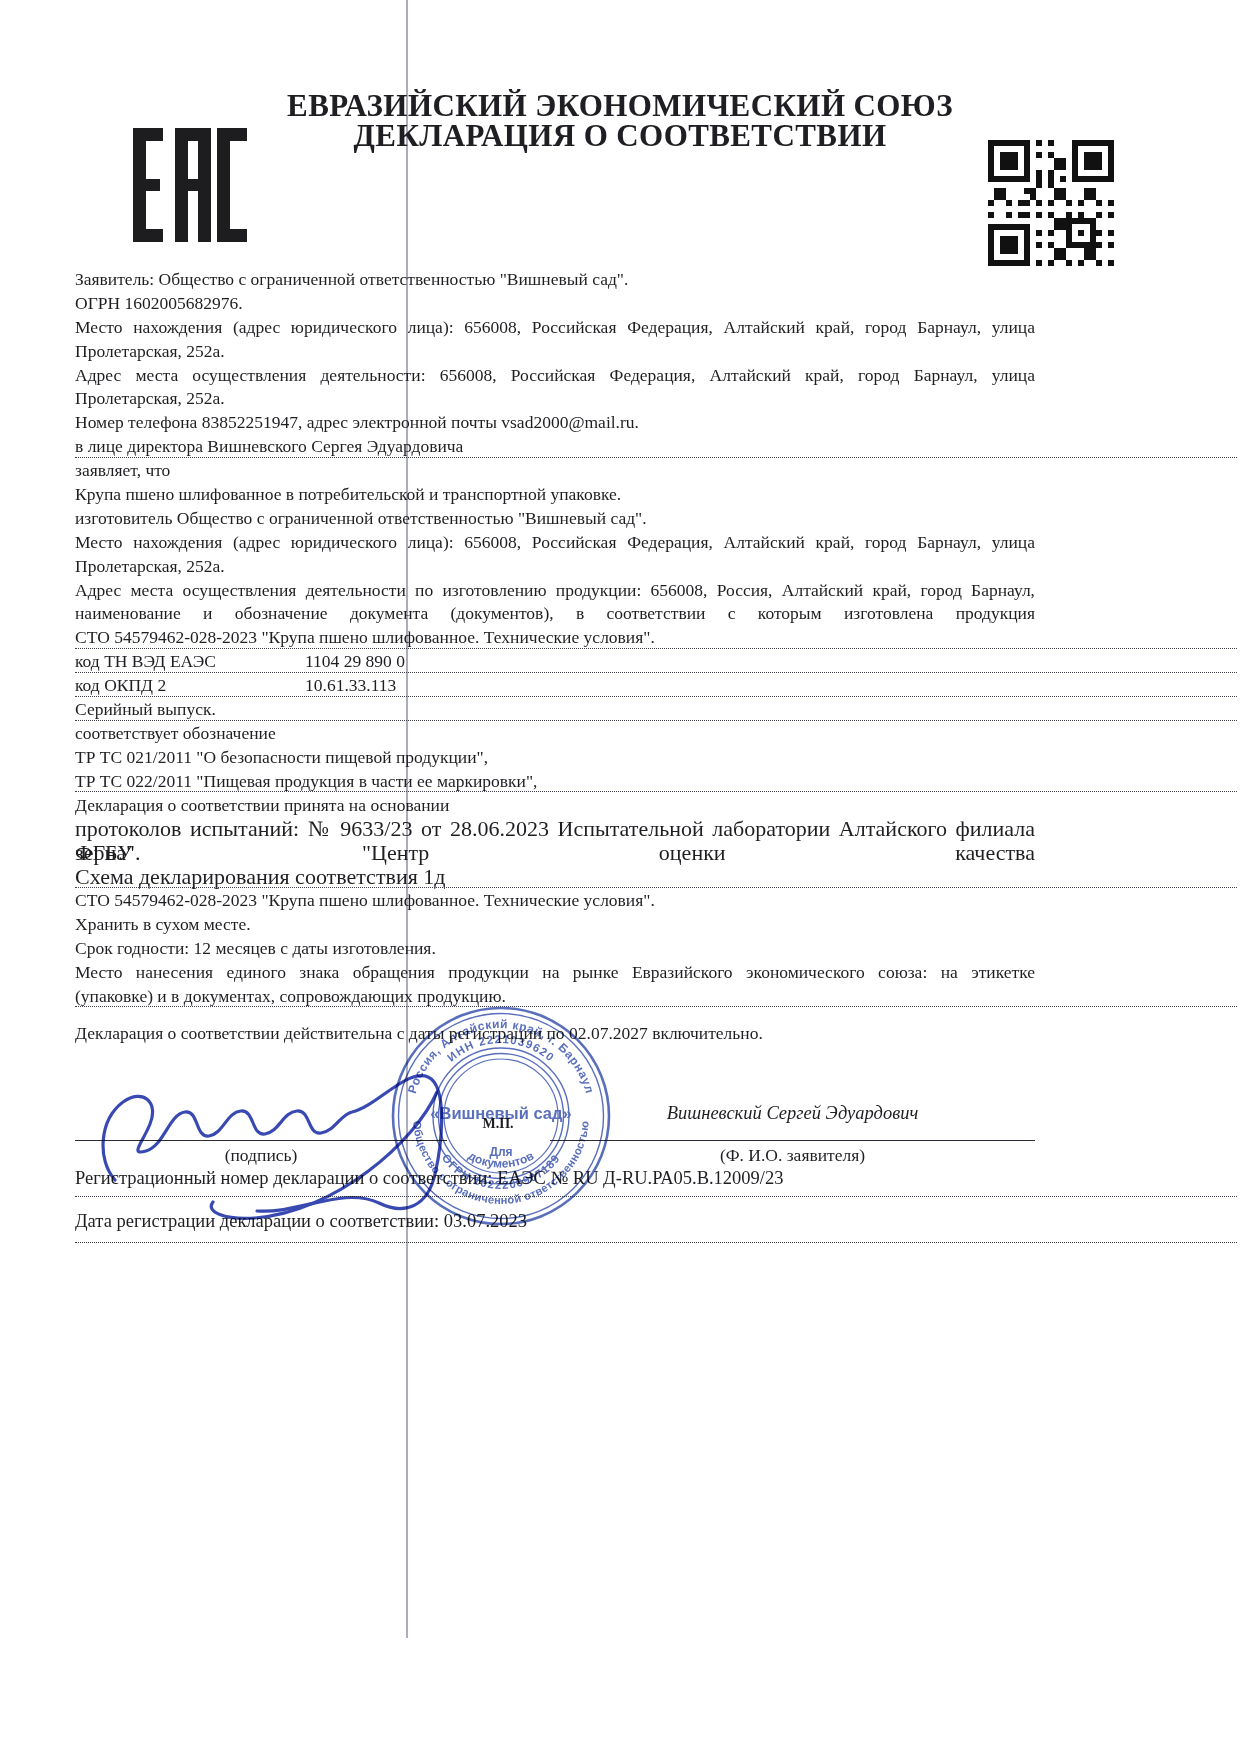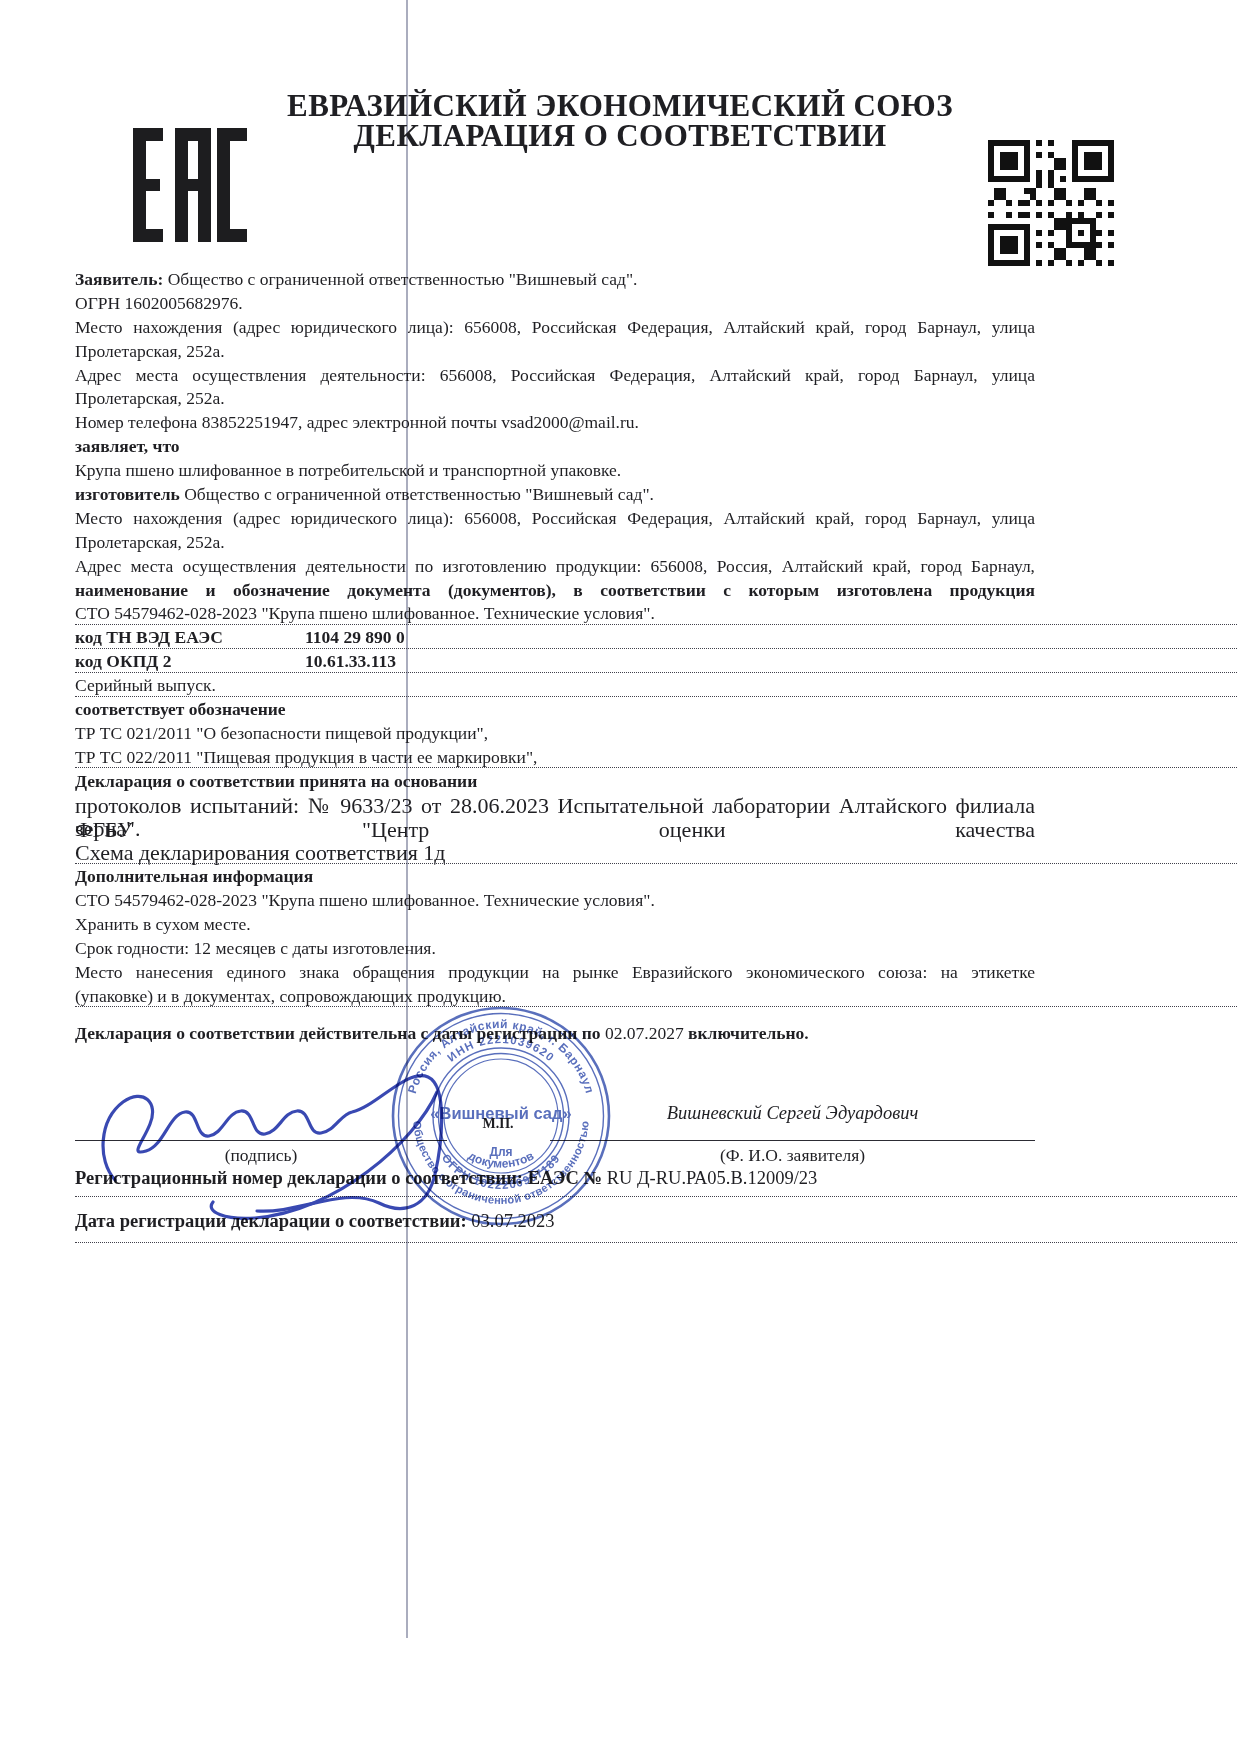--- a/index.html
+++ b/index.html
@@ -11,21 +11,21 @@
   
   .title{position:absolute;top:91px;left:0;width:1240px;text-align:center;
          font-weight:bold;font-size:31px;line-height:30px;letter-spacing:.4px;}
   .eac{position:absolute;left:133px;top:128px;}
   .qr{position:absolute;left:988px;top:140px;}
   
   .doc{position:absolute;left:75px;top:268px;width:960px;font-size:17.5px;}
   .line{position:relative;height:23.9px;line-height:23.9px;white-space:normal;}
   .line.justify{text-align:justify;text-align-last:justify;}
   .line.small{font-size:22px;}
-  .b{font-weight:bold;}
+  .b{font-weight:normal;}
   .kv-label{display:inline-block;width:230px;}
   .rule{position:absolute;left:0;top:21.5px;width:1162px;height:0;
         border-top:1.8px dotted #41414b;}
   .hr-dotted{position:absolute;left:75px;width:1162px;height:0;border-top:1.8px dotted #41414b;}
   
   .sigline{position:absolute;top:1140px;height:0;border-top:1.7px solid #2c2c34;}
   .cap{position:absolute;font-size:17.5px;text-align:center;}
   .mp{position:absolute;left:448px;top:1116px;width:100px;text-align:center;
       font-weight:bold;font-size:14px;}
   .fio{position:absolute;left:550px;top:1103px;width:485px;text-align:center;font-size:18.5px;font-style:italic;}
@@ -171,39 +171,39 @@
   </div>
 
   <div class="doc">
       <div class="line"><span class="b">Заявитель:</span><span> Общество с ограниченной ответственностью "Вишневый сад".</span></div>
       <div class="line"><span>ОГРН 1602005682976.</span></div>
       <div class="line justify"><span>Место нахождения (адрес юридического лица): 656008, Российская Федерация, Алтайский край, город Барнаул, улица</span></div>
       <div class="line"><span>Пролетарская, 252а.</span></div>
       <div class="line justify"><span>Адрес места осуществления деятельности: 656008, Российская Федерация, Алтайский край, город Барнаул, улица</span></div>
       <div class="line"><span>Пролетарская, 252а.</span></div>
       <div class="line"><span>Номер телефона 83852251947, адрес электронной почты vsad2000@mail.ru.</span></div>
+      <div class="line"><span class="b">в лице</span><span> директора Вишневского Сергея Эдуардовича</span><div class="rule"></div></div>
       <div class="line"><span class="b">заявляет, что</span></div>
       <div class="line"><span>Крупа пшено шлифованное в потребительской и транспортной упаковке.</span></div>
       <div class="line"><span class="b">изготовитель</span><span> Общество с ограниченной ответственностью "Вишневый сад".</span></div>
       <div class="line justify"><span>Место нахождения (адрес юридического лица): 656008, Российская Федерация, Алтайский край, город Барнаул, улица</span></div>
       <div class="line"><span>Пролетарская, 252а.</span></div>
       <div class="line justify"><span>Адрес места осуществления деятельности по изготовлению продукции: 656008, Россия, Алтайский край, город Барнаул,</span></div>
       <div class="line justify"><span class="b">наименование и обозначение документа (документов), в соответствии с которым изготовлена продукция</span></div>
       <div class="line"><span>СТО 54579462-028-2023 "Крупа пшено шлифованное. Технические условия".</span><div class="rule"></div></div>
       <div class="line"><span class="kv-label b">код ТН ВЭД ЕАЭС</span><span class="b">1104 29 890 0</span><div class="rule"></div></div>
       <div class="line"><span class="kv-label b">код ОКПД 2</span><span class="b">10.61.33.113</span><div class="rule"></div></div>
       <div class="line"><span>Серийный выпуск.</span><div class="rule"></div></div>
       <div class="line"><span class="b">соответствует обозначение</span></div>
       <div class="line"><span>ТР ТС 021/2011 "О безопасности пищевой продукции",</span></div>
       <div class="line"><span>ТР ТС 022/2011 "Пищевая продукция в части ее маркировки",</span><div class="rule"></div></div>
       <div class="line"><span class="b">Декларация о соответствии принята на основании</span></div>
       <div class="line justify small"><span>протоколов испытаний: № 9633/23 от 28.06.2023 Испытательной лаборатории Алтайского филиала ФГБУ "Центр оценки качества</span></div>
       <div class="line small"><span>зерна".</span></div>
       <div class="line small"><span>Схема декларирования соответствия 1д</span><div class="rule"></div></div>
-      <div class="line"><span class="b">Дополнительная информация</span></div>
       <div class="line"><span>СТО 54579462-028-2023 "Крупа пшено шлифованное. Технические условия".</span></div>
       <div class="line"><span>Хранить в сухом месте.</span></div>
       <div class="line"><span>Срок годности: 12 месяцев с даты изготовления.</span></div>
       <div class="line justify"><span>Место нанесения единого знака обращения продукции на рынке Евразийского экономического союза: на этикетке</span></div>
       <div class="line"><span>(упаковке) и в документах, сопровождающих продукцию.</span><div class="rule"></div></div>
       <div class="line" style="margin-top: 13px;"><span class="b">Декларация о соответствии действительна с даты регистрации по </span><span>02.07.2027</span><span class="b"> включительно.</span></div>
     </div>
 
   <div class="sigline" style="left:75px;width:372px;"></div>
   <div class="sigline" style="left:550px;width:485px;"></div>

